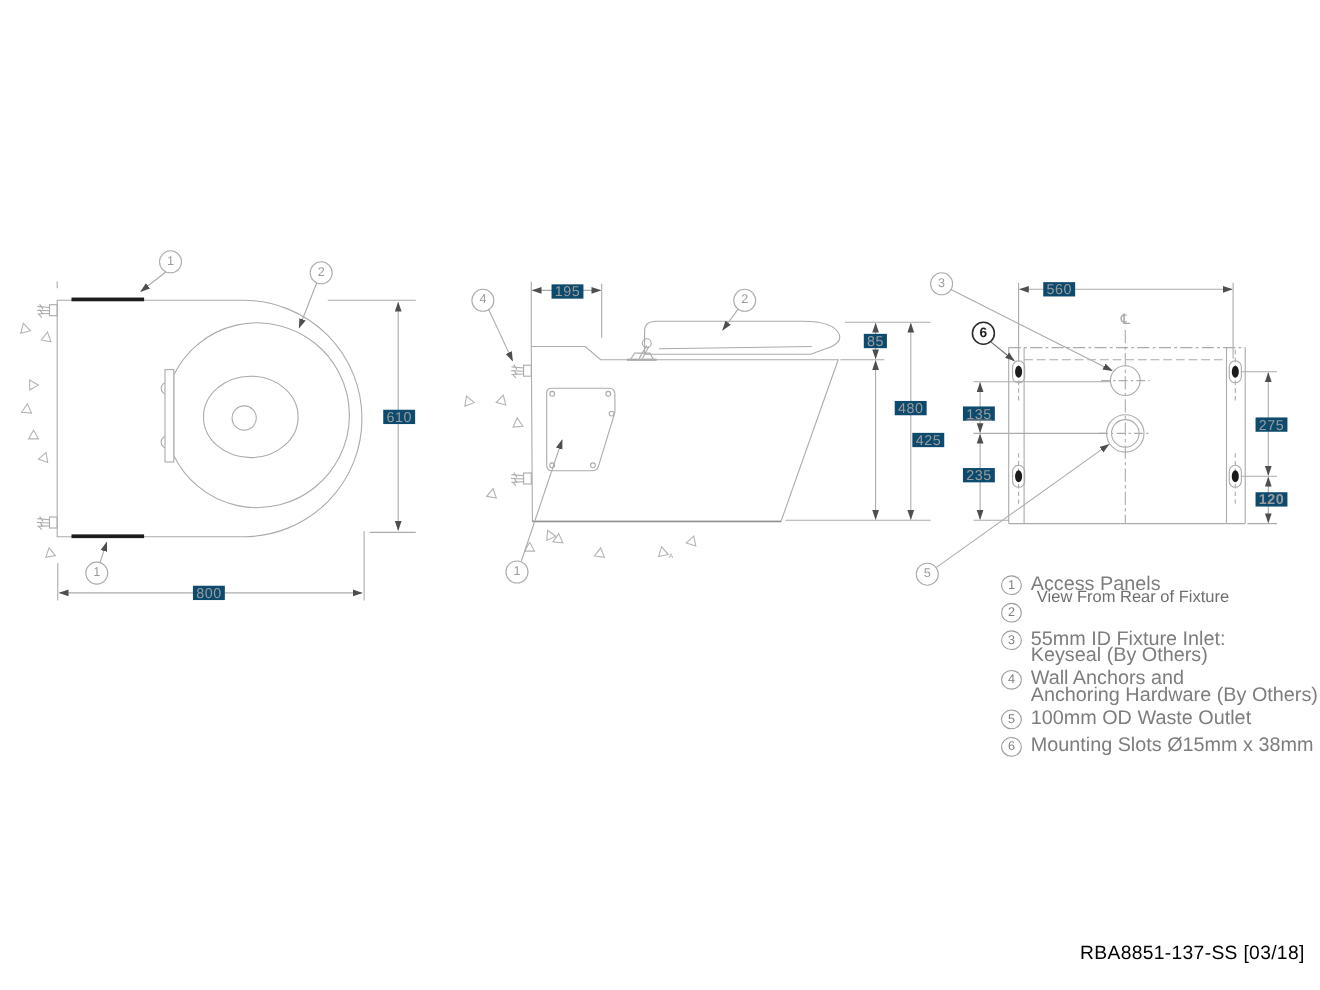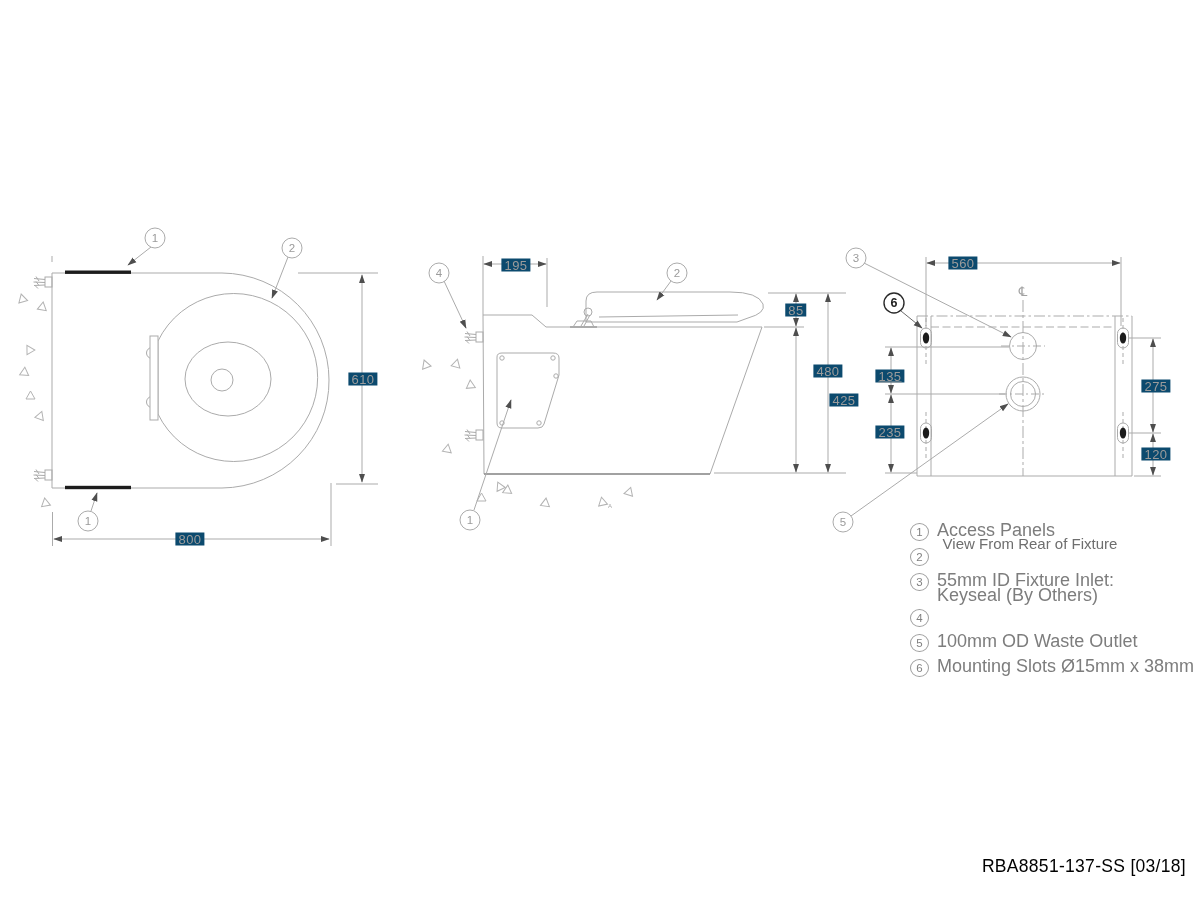--- a/index.html
+++ b/index.html
@@ -194,21 +194,21 @@
 <span class="dim" style="left:828px;top:371px;">480</span>
 <span class="co" style="left:439px;top:273px;">4</span>
 <span class="co" style="left:470px;top:520px;">1</span>
 <span class="co" style="left:677px;top:273px;">2</span>
 <span class="rev" style="left:608px;top:503px;">A</span>
 
 <span class="dim" style="left:963px;top:263px;">560</span>
 <span class="dim" style="left:890px;top:376px;text-decoration:underline;">135</span>
 <span class="dim" style="left:890px;top:432px;">235</span>
 <span class="dim" style="left:1156px;top:386px;">275</span>
-<span class="dim" style="left:1156px;top:454px;">120</span>
+<span class="dim" style="left:1156px;top:454px;font-weight:bold;">120</span>
 <span class="cl-sym" style="left:1023px;top:291px;">℄</span>
 <span class="co" style="left:856px;top:258px;">3</span>
 <span class="co dark" style="left:894px;top:303px;">6</span>
 <span class="co" style="left:843px;top:522px;">5</span>
 <span class="caption" style="left:1030px;top:500px;margin-top:43px;">View From Rear of Fixture</span>
 
 <div id="legend">
   <div class="leg-row">
     <div class="leg-num">1</div>
     <div class="leg-text">
@@ -221,20 +221,24 @@
   </div>
   <div class="leg-row">
     <div class="leg-num">3</div>
     <div class="leg-text">
           <span>55mm ID Fixture Inlet:</span>
           <span>Keyseal (By Others)</span>
         </div>
   </div>
   <div class="leg-row">
     <div class="leg-num">4</div>
+    <div class="leg-text">
+          <span>Wall Anchors and</span>
+          <span>Anchoring Hardware (By Others)</span>
+        </div>
   </div>
   <div class="leg-row">
     <div class="leg-num">5</div>
     <div class="leg-text">
           <span>100mm OD Waste Outlet</span>
           <span></span>
         </div>
   </div>
   <div class="leg-row">
     <div class="leg-num">6</div>

